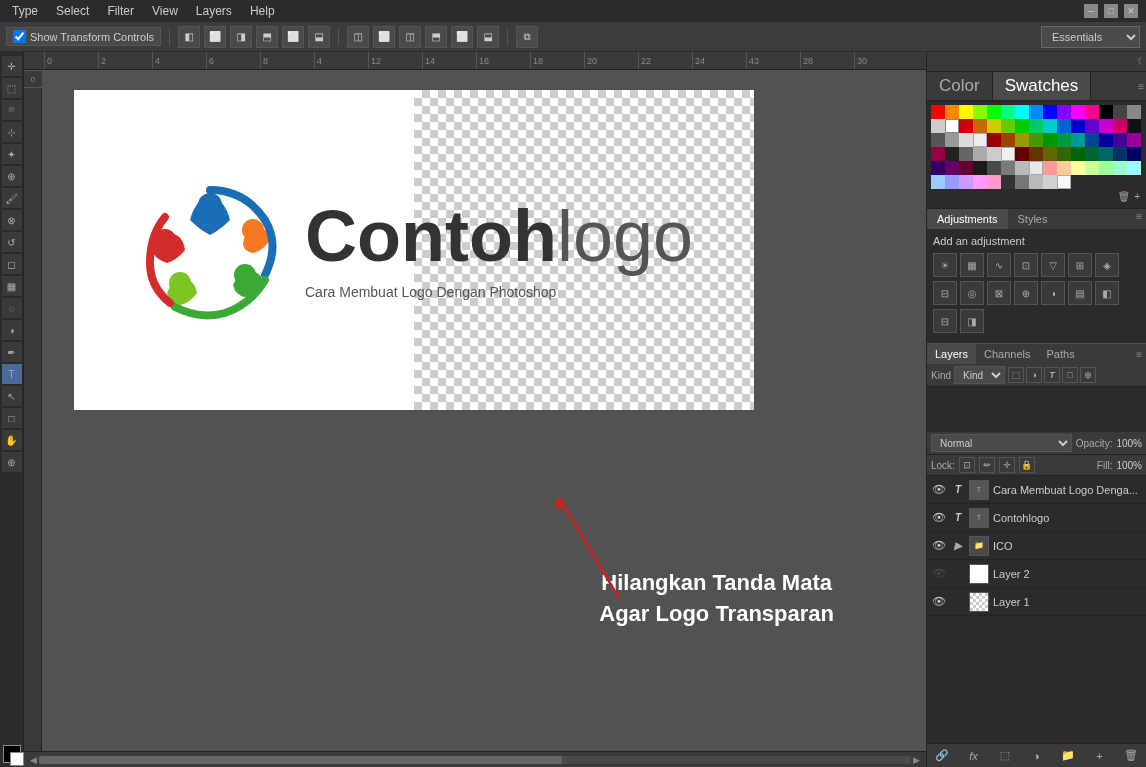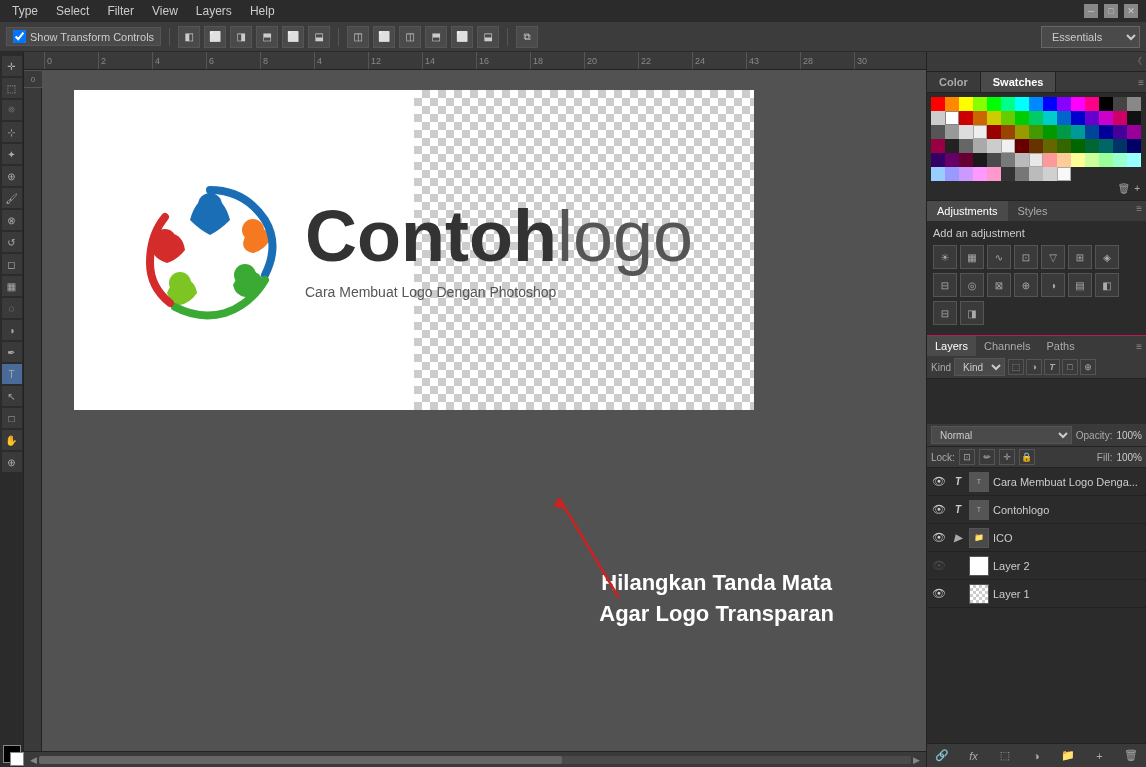--- a/index.html
+++ b/index.html
@@ -46,21 +46,21 @@
     .logo-sub-text { font-size: 14px; color: #555; font-family: Arial, sans-serif; margin-top: 12px; }
 
     
     .right-panel { width: 220px; background: #2b2b2b; border-left: 1px solid #222; display: flex; flex-direction: column; flex-shrink: 0; }
 
     
     .panel-collapse { height: 20px; background: #3a3a3a; display: flex; align-items: center; justify-content: flex-end; padding: 0 4px; border-bottom: 1px solid #222; }
 
     
     .panel-tabs { display: flex; background: #3a3a3a; border-bottom: 1px solid #222; }
-    .panel-tab { padding: 4px 12px; font-size: 11px; color: #aaa; cursor: pointer; border-right: 1px solid #222; font-weight: bold; }
+    .panel-tab { padding: 4px 12px; font-size: 17px; color: #aaa; cursor: pointer; border-right: 1px solid #222; }
     .panel-tab.active { color: #fff; background: #4a4a4a; }
     .panel-tab-actions { margin-left: auto; display: flex; align-items: center; gap: 2px; padding: 2px; }
 
     
     .swatches-panel { padding: 4px; }
     .swatches-grid { display: flex; flex-wrap: wrap; }
     .swatch { width: 14px; height: 14px; cursor: pointer; }
     .swatches-footer { display: flex; justify-content: flex-end; gap: 4px; padding: 2px; }
     .swatch-foot-btn { font-size: 10px; color: #aaa; cursor: pointer; }
 

